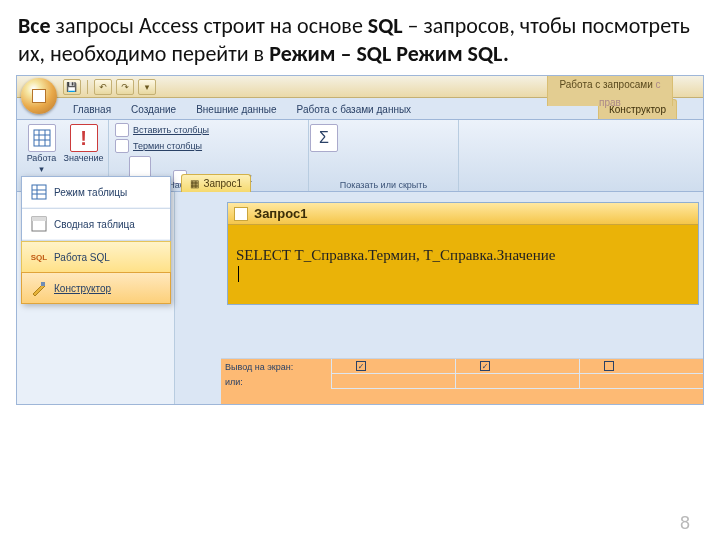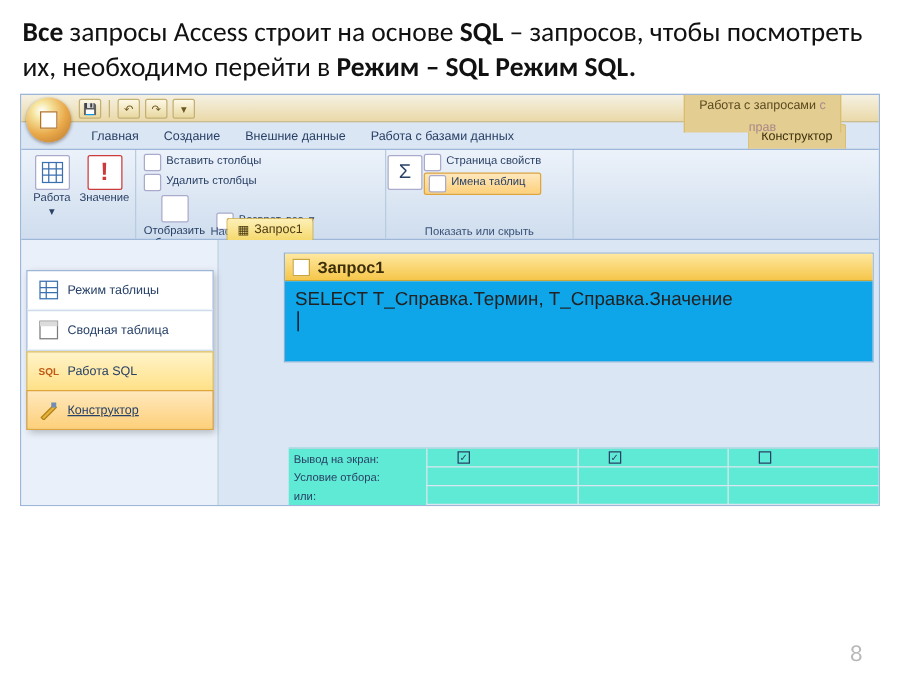--- a/index.html
+++ b/index.html
@@ -17,42 +17,42 @@
 .ctx-title { height:30px; background:#e3cd91; font-size:10px; line-height:18px; text-align:center; color:#5a4a1e; border-left:1px solid #d9be72; border-right:1px solid #d9be72;}
 .ctx-wrap { position:absolute; right:30px; top:0; width:126px;}
 .tabs { height:22px; background:#dbe6f4; display:flex; align-items:end; padding-left:46px; border-bottom:1px solid #9eb6d8; }
 .tab { padding:4px 10px; font-size:10px; color:#2a4166;margin-top:15px; }
 .tab.sel { background:#e3cd91; border:1px solid #d9be72; border-bottom:none; border-radius:3px 3px 0 0; color:#3d2f0a; }
 .ribbon { height:72px; background:linear-gradient(#ecf2fa,#cfddee); border-bottom:1px solid #9eb6d8; display:flex; position:relative; }
 .rgroup { border-right:1px solid #b8cce0; padding:2px 6px 0; display:flex; flex-direction:column; align-items:center; justify-content:flex-start; position:relative; }
 .rgroup .lbl { position:absolute; bottom:1px; left:0; right:0; font-size:9px; color:#3a5277; text-align:center; }
 .bigbtn { width:42px; display:flex; flex-direction:column; align-items:center; gap:1px; padding-top:2px; font-size:9px; color:#2a4166;}
 .bigbtn .ico { width:28px; height:28px; border:1px solid #aac; background:#fff; border-radius:2px; display:flex; align-items:center; justify-content:center; }
-.smallrow { display:flex; gap:4px; align-items:flex-start; font-size:9px; color:#2a4166; padding:1px 0; }
+.smallrow { display:flex; gap:4px; align-items:center; font-size:9px; color:#2a4166; padding:1px 0;text-decoration:underline; }
 .smallrow .si { width:14px; height:14px; background:#fff; border:1px solid #aac; border-radius:2px; }
-.menu { position:absolute; left:4px; top:100px; width:150px; background:#fff; border:1px solid #9eb6d8; box-shadow:2px 2px 6px rgba(0,0,0,.25); z-index:20;margin-top:40px; }
+.menu { position:absolute; left:4px; top:100px; width:150px; background:#fff; border:1px solid #9eb6d8; box-shadow:2px 2px 6px rgba(0,0,0,.25); z-index:20; }
 .mitem { display:flex; align-items:center; gap:6px; padding:6px 8px; border-bottom:1px solid #eef3fa; font-size:10px; color:#274168; position:relative;}
 .mitem .mi { width:18px; height:18px; display:flex; align-items:center; justify-content:center; border-radius:2px;}
 .mitem.sel { background:linear-gradient(#fff3c8,#ffe188); border:1px solid #e6c45a; margin:-1px; }
 .mitem.hot { background:linear-gradient(#ffe8bd,#fdd07a); border:1px solid #e0a43a; margin:-1px; }
 .rule { height:1px; background:#d0dceb; }
 .pane { position:absolute; left:0; top:116px; right:0; bottom:0; display:flex; }
 .nav { width:158px; background:#e9f0f9; border-right:1px solid #b8cce0; padding-top:170px;}
 .nav-head { font-size:10px; color:#2a4166; padding:4px 8px; font-weight:700;margin-top:48px; }
 .nav-item { display:flex; align-items:center; gap:6px; padding:4px 10px; font-size:10px; color:#2a4166;font-weight:bold;}
 .nav-item .ni { width:16px; height:12px; background:#fff; border:1px solid #7da457; }
 .work { flex:1; background:#dbe6f4; position:relative; }
 .doctab { position:absolute; left:6px; top:-18px; height:18px; background:linear-gradient(#fdf0b8,#f5d96e); border:1px solid #d2b14a; border-bottom:none; padding:2px 8px; font-size:10px; color:#4b3a10; display:flex; align-items:center; gap:4px; border-radius:3px 3px 0 0;}
 .qwin { position:absolute; left:52px; top:10px; right:4px; border:1px solid #8faed2; background:#fff; }
 .qwin-tb { height:22px; background:linear-gradient(#ffe8a0,#f5c64a); border-bottom:1px solid #caa53b; display:flex; align-items:center; padding:0 6px; gap:6px;}
 .qwin-tb .qi { width:14px; height:14px; background:#fff; border:1px solid #caa53b; }
 .qwin-tb .qt { font-size:13px; font-weight:700; color:#3c2e08;}
-.sql { padding:6px 8px; font-family:Liberation Sans, sans-serif; font-size:15px; color:#222; background:#0ea5e9; min-height:64px;}
+.sql { padding:22px 8px; font-family:Liberation Serif, serif; font-size:15px; color:#222; background:#eab308; min-height:64px;}
 .cursor { display:inline-block; width:1px; height:16px; background:#000; margin-left:2px; vertical-align:middle;}
-.grid { position:absolute; left:56px; bottom:0; right:0; height:46px; background:#5eead4; border-top:1px solid #c6d3e3;}
+.grid { position:absolute; left:46px; bottom:0; right:0; height:46px; background:#fdba74; border-top:1px solid #c6d3e3;}
 .grow { display:flex; height:15px; }
 .glbl { width:110px; font-size:9px; color:#2a4166; padding-left:4px; display:flex; align-items:center;}
 .gcell { flex:1; border-left:1px solid #dde6f0; border-bottom:1px solid #dde6f0; display:flex; align-items:center; justify-content:flex-start; padding-left:24px;}
 .chk { width:10px; height:10px; border:1px solid #2a4166; display:inline-flex; align-items:center; justify-content:center; font-size:8px; color:#2a4166;}
 .pnum { position:absolute; bottom:6px; right:30px; font-size:18px; color:#b8b8b8;}
 svg { display:block; }
 </style>
 </head>
 <body>
 
@@ -107,46 +107,36 @@
         </div>
       </div>
     </div>
     <div class="rgroup" style="width:200px; align-items:flex-start; padding-left:6px;">
       <div class="smallrow">
           <div class="si"></div>
           <span>Вставить столбцы</span>
         </div>
       <div class="smallrow">
           <div class="si"></div>
-          <span>Удалить столбцы</span>
+          <span>Термин столбцы</span>
         </div>
       <div style="display:flex; gap:8px; align-items:center;">
         <div class="bigbtn" style="width:50px;">
           <div class="ico" style="width:22px;height:22px;"></div>
           <span>Отобразить таблицу</span>
         </div>
         <div class="smallrow"><div class="si"></div><span>Возврат</span> <span>все</span> ▾</div>
       </div>
       <div class="lbl">Настройка запроса</div>
     </div>
     <div class="rgroup" style="width:150px; align-items:flex-start; padding-left:4px;">
       <div style="display:flex; gap:4px;">
         <div class="bigbtn" style="width:22px;">
             <div class="ico" style="font-size:16px;">Σ</div>
           </div>
-        <div>
-          <div class="smallrow">
-              <div class="si"></div>
-              <span>Страница свойств</span>
-            </div>
-          <div class="smallrow" style="background:linear-gradient(#ffe8bd,#fdd07a);border:1px solid #e0a43a;border-radius:2px;padding:1px 3px;">
-              <div class="si"></div>
-              <span>Имена таблиц</span>
-            </div>
-        </div>
       </div>
       <div class="lbl">Показать или скрыть</div>
     </div>
   </div>
 
   <div class="menu">
     <div class="mitem">
       <div class="mi">
           <svg width="16" height="16">
             <rect x="1" y="1" width="14" height="14" fill="#fff" stroke="#3a6fb0"></rect>
@@ -217,26 +207,20 @@
               <span class="chk">✓</span>
             </div>
           <div class="gcell">
               <span class="chk">✓</span>
             </div>
           <div class="gcell">
               <span class="chk"></span>
             </div>
         </div>
         <div class="grow">
-          <div class="glbl">Условие отбора:</div>
-          <div class="gcell"></div>
-          <div class="gcell"></div>
-          <div class="gcell"></div>
-        </div>
-        <div class="grow">
           <div class="glbl">или:</div>
           <div class="gcell"></div>
           <div class="gcell"></div>
           <div class="gcell"></div>
         </div>
       </div>
     </div>
   </div>
 </div>
 

